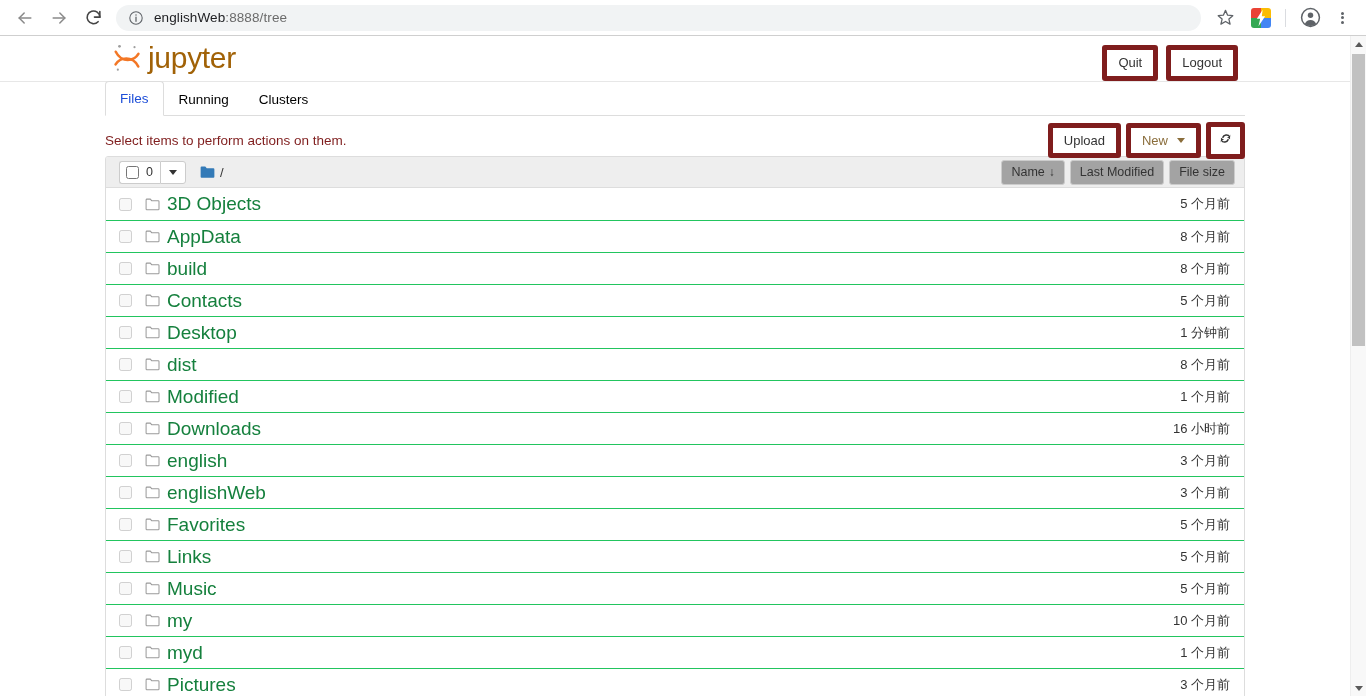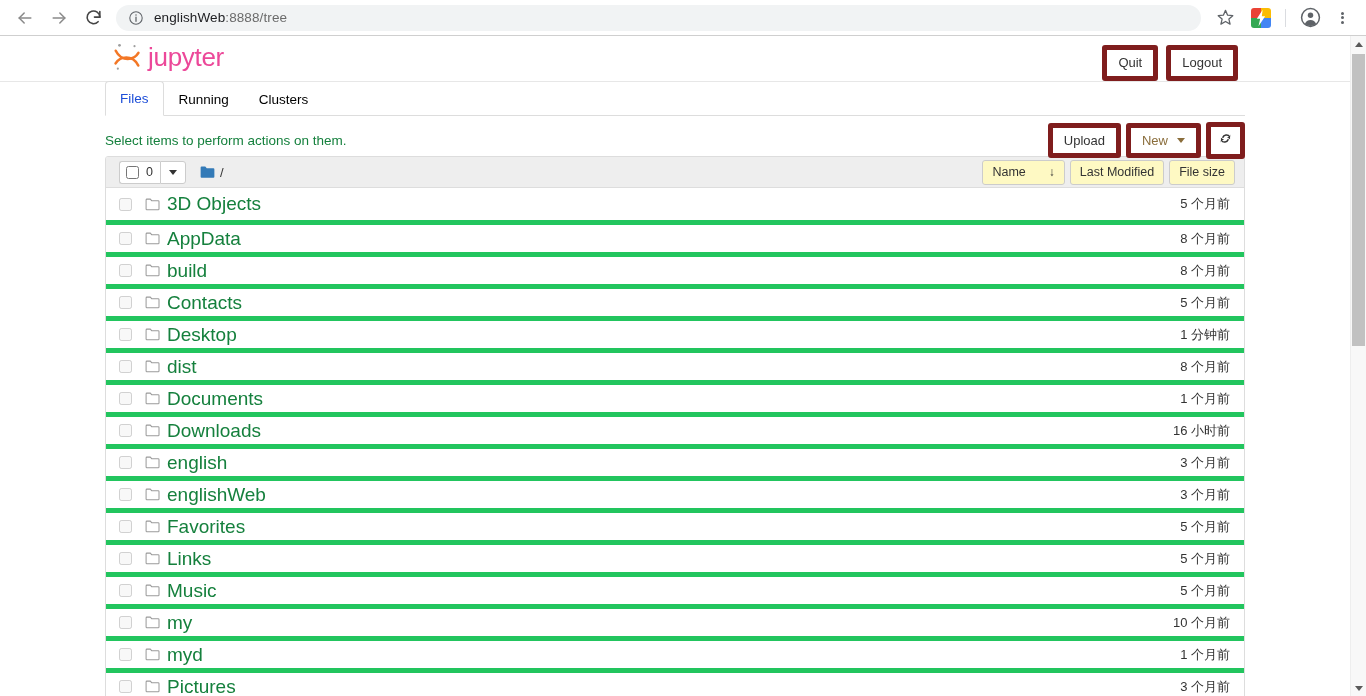--- a/index.html
+++ b/index.html
@@ -90,22 +90,22 @@
     height: 46px;
     border-bottom: 1px solid #e7e7e7;
   }
   #jp-logo-wrap {
     position: absolute;
     left: 112px; top: 5px;
     display: flex; align-items: center;
   }
   #jp-logo-mark { width: 30px; height: 32px; margin-right: 6px; }
   #jp-logo-text {
-    font-size: 26px;
-    color: #ec4899;
+    font-size: 30px;
+    color: #a16207;
     letter-spacing: -0.3px;
     font-weight: 400;
   }
   #header-buttons {
     position: absolute;
     right: 112px; top: 9px;
     display: flex; gap: 8px;
   }
   .btn {
     background: #ffffff;
@@ -158,21 +158,21 @@
   
   #action-row {
     height: 40px;
     display: flex;
     align-items: center;
     justify-content: space-between;
     padding-top: 9px;
   }
   #select-hint {
     font-size: 13.5px;
-    color: #15803d;
+    color: #7f1d1d;
   }
   #action-buttons { display: flex; gap: 5px; align-items: center; }
   #new-button { display: flex; align-items: center; gap: 9px; color: #8a6d3b; }
   .caret {
     width: 0; height: 0;
     border-left: 4px solid transparent;
     border-right: 4px solid transparent;
     border-top: 5px solid currentColor;
     display: inline-block;
   }
@@ -223,37 +223,37 @@
   #breadcrumb {
     display: flex; align-items: center;
     margin-left: 14px;
     gap: 5px;
   }
   #breadcrumb .folder-blue { color: #337ab7; display: flex; }
   #breadcrumb .crumb-text { font-size: 13px; color: #333333; }
 
   #sort-buttons { display: flex; gap: 5px; }
   .sort-btn {
-    background: #fef9c3;
+    background: #a3a3a3;
     border: 1px solid #cccccc;
     border-radius: 3px;
     font-size: 12.5px;
     color: #333333;
     padding: 4px 9px;
     cursor: pointer;
-    display: flex; align-items: center; gap: 23px;
+    display: flex; align-items: center; gap: 4px;
     line-height: 1.2;
     white-space: nowrap;
   }
 
   .file-row {
     display: flex;
     align-items: center;
     height: 32px;
-    border-top: 5px solid #22c55e;
+    border-top: 1px solid #22c55e;
     padding: 0 14px 0 13px;
   }
   .file-row:first-of-type { border-top: none; }
   .row-check {
     width: 26px;
     display: flex; align-items: center;
   }
   .row-check input[type=checkbox] { width: 13px; height: 13px; margin: 0; }
   .row-icon {
     width: 22px;
@@ -545,21 +545,21 @@
           </div>
           <div class="file-row">
             <span class="row-check">
               <input type="checkbox" disabled="" style="">
             </span>
             <span class="row-icon">
               <svg width="15" height="13" viewBox="0 0 16 14" fill="none" stroke="currentColor" stroke-width="1.1">
                 <path d="M1.1 2.1c0-.5.4-.9.9-.9h3.6l1.5 1.7h7c.5 0 .9.4.9.9v8c0 .5-.4.9-.9.9H2c-.5 0-.9-.4-.9-.9z"></path>
               </svg>
             </span>
-            <span class="row-name">Documents</span>
+            <span class="row-name">Modified</span>
             <span class="row-size"></span>
             <span class="row-time">1 个月前</span>
           </div>
           <div class="file-row">
             <span class="row-check">
               <input type="checkbox" disabled="" style="">
             </span>
             <span class="row-icon">
               <svg width="15" height="13" viewBox="0 0 16 14" fill="none" stroke="currentColor" stroke-width="1.1">
                 <path d="M1.1 2.1c0-.5.4-.9.9-.9h3.6l1.5 1.7h7c.5 0 .9.4.9.9v8c0 .5-.4.9-.9.9H2c-.5 0-.9-.4-.9-.9z"></path>

